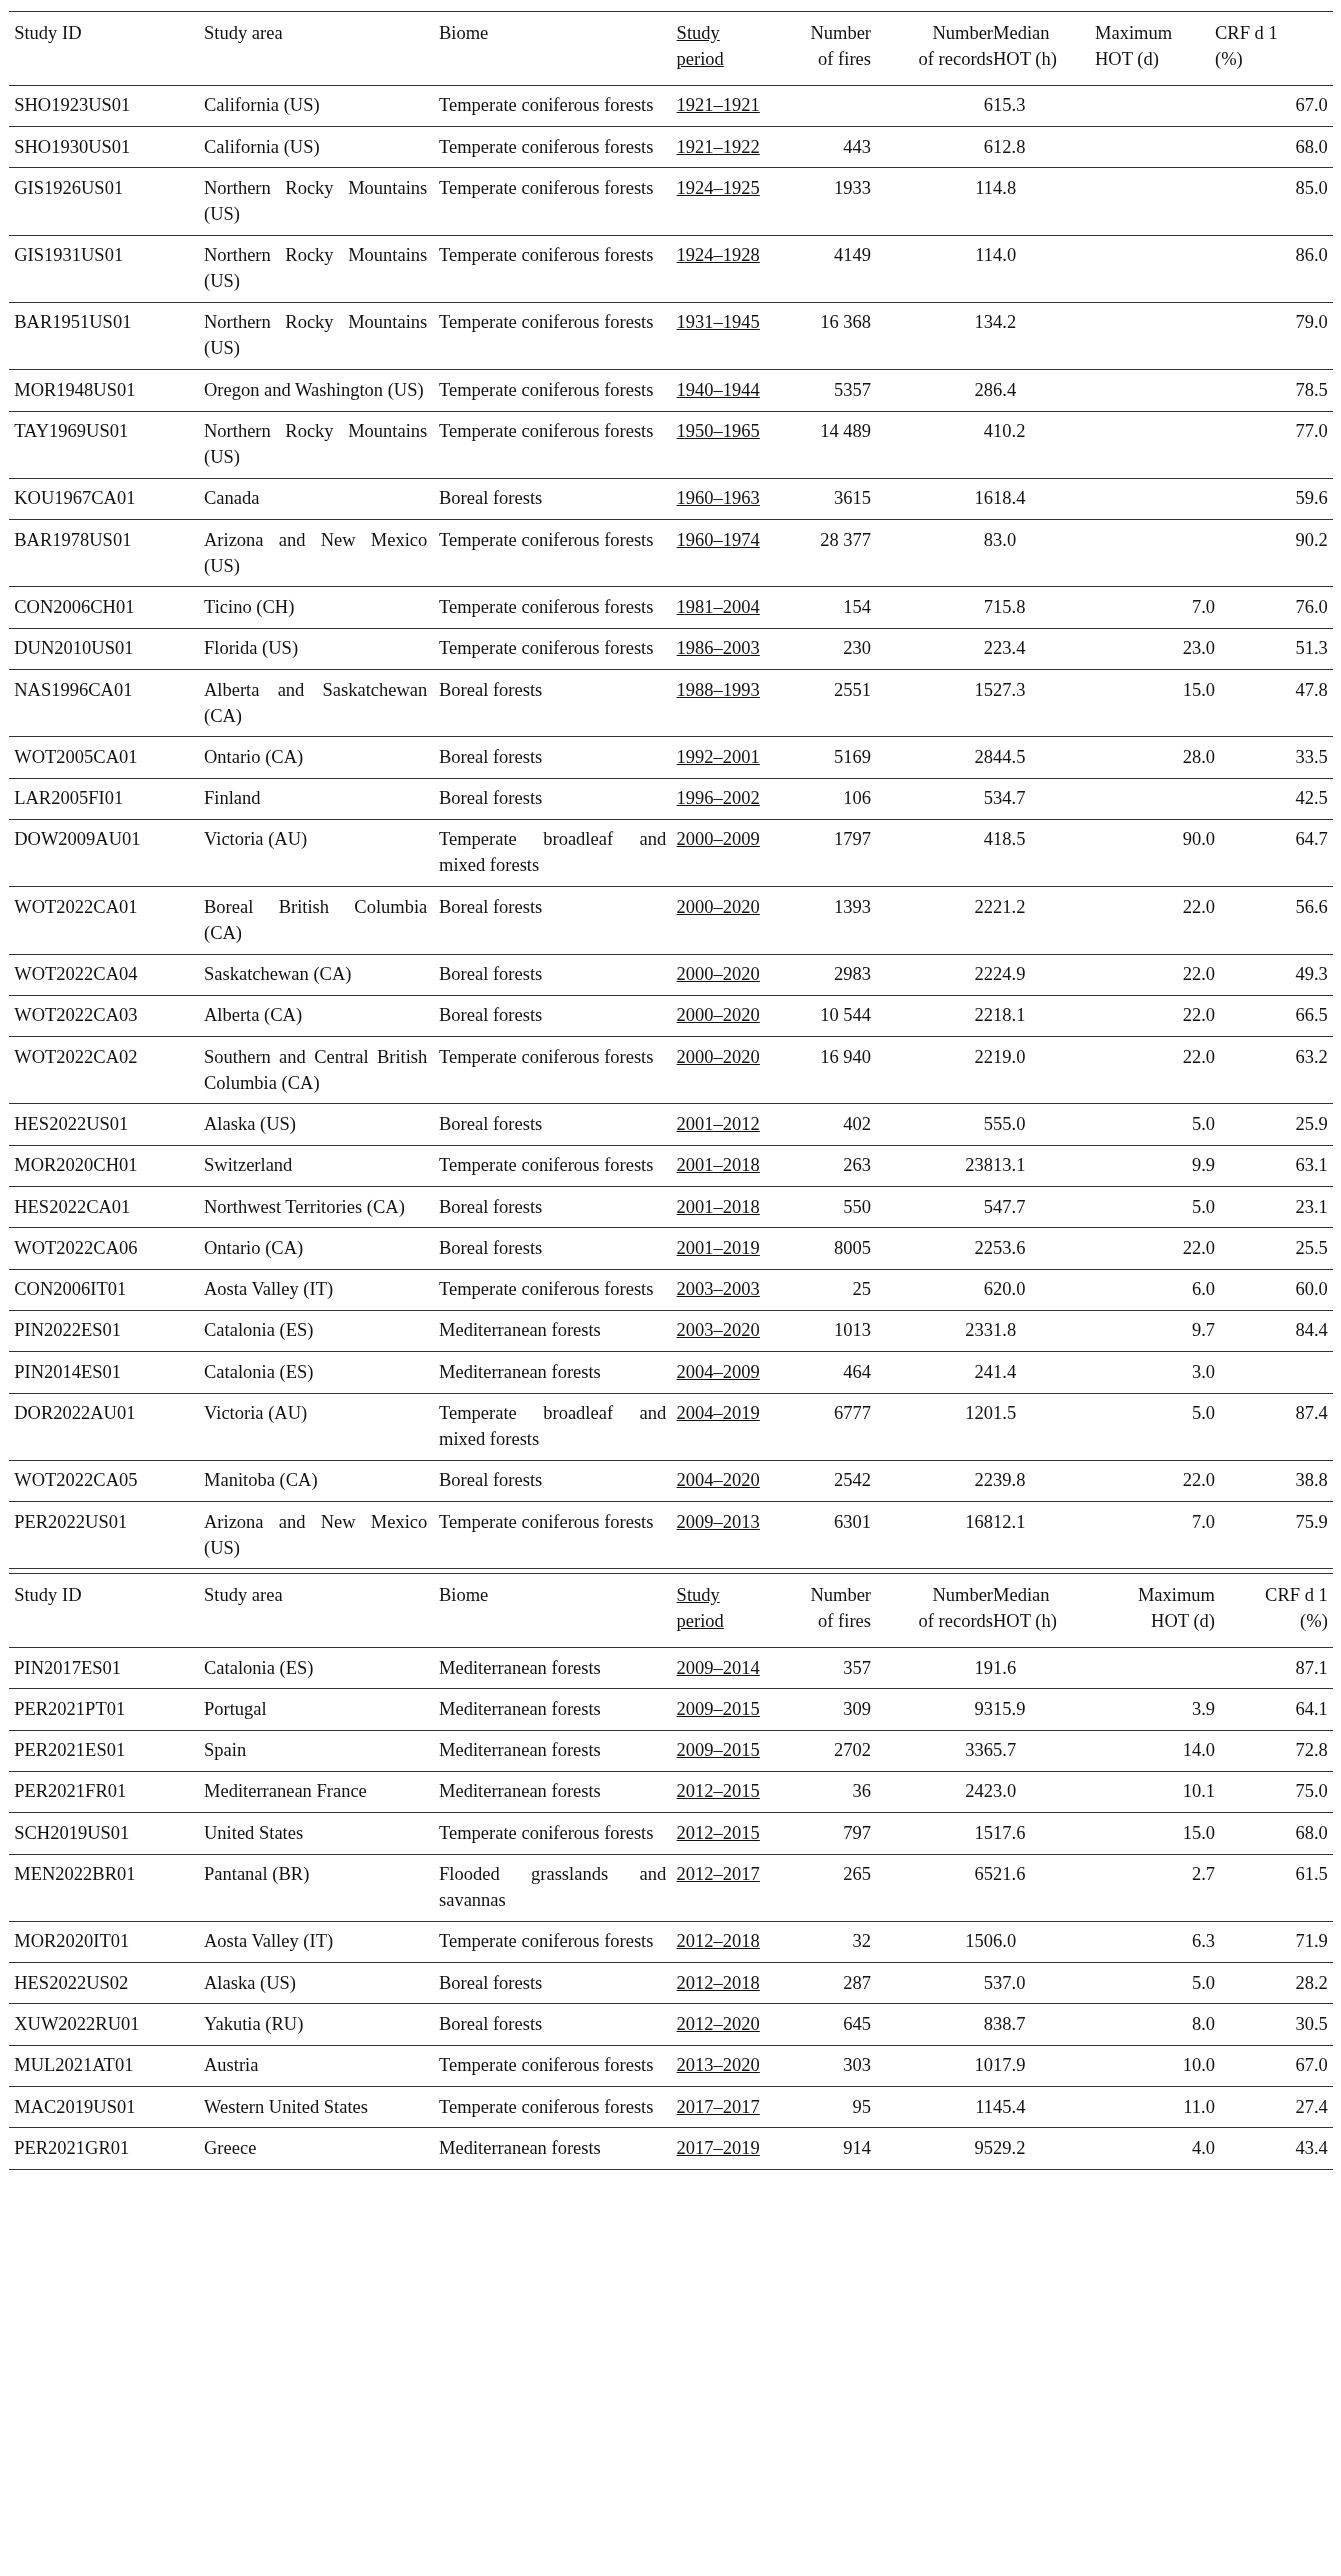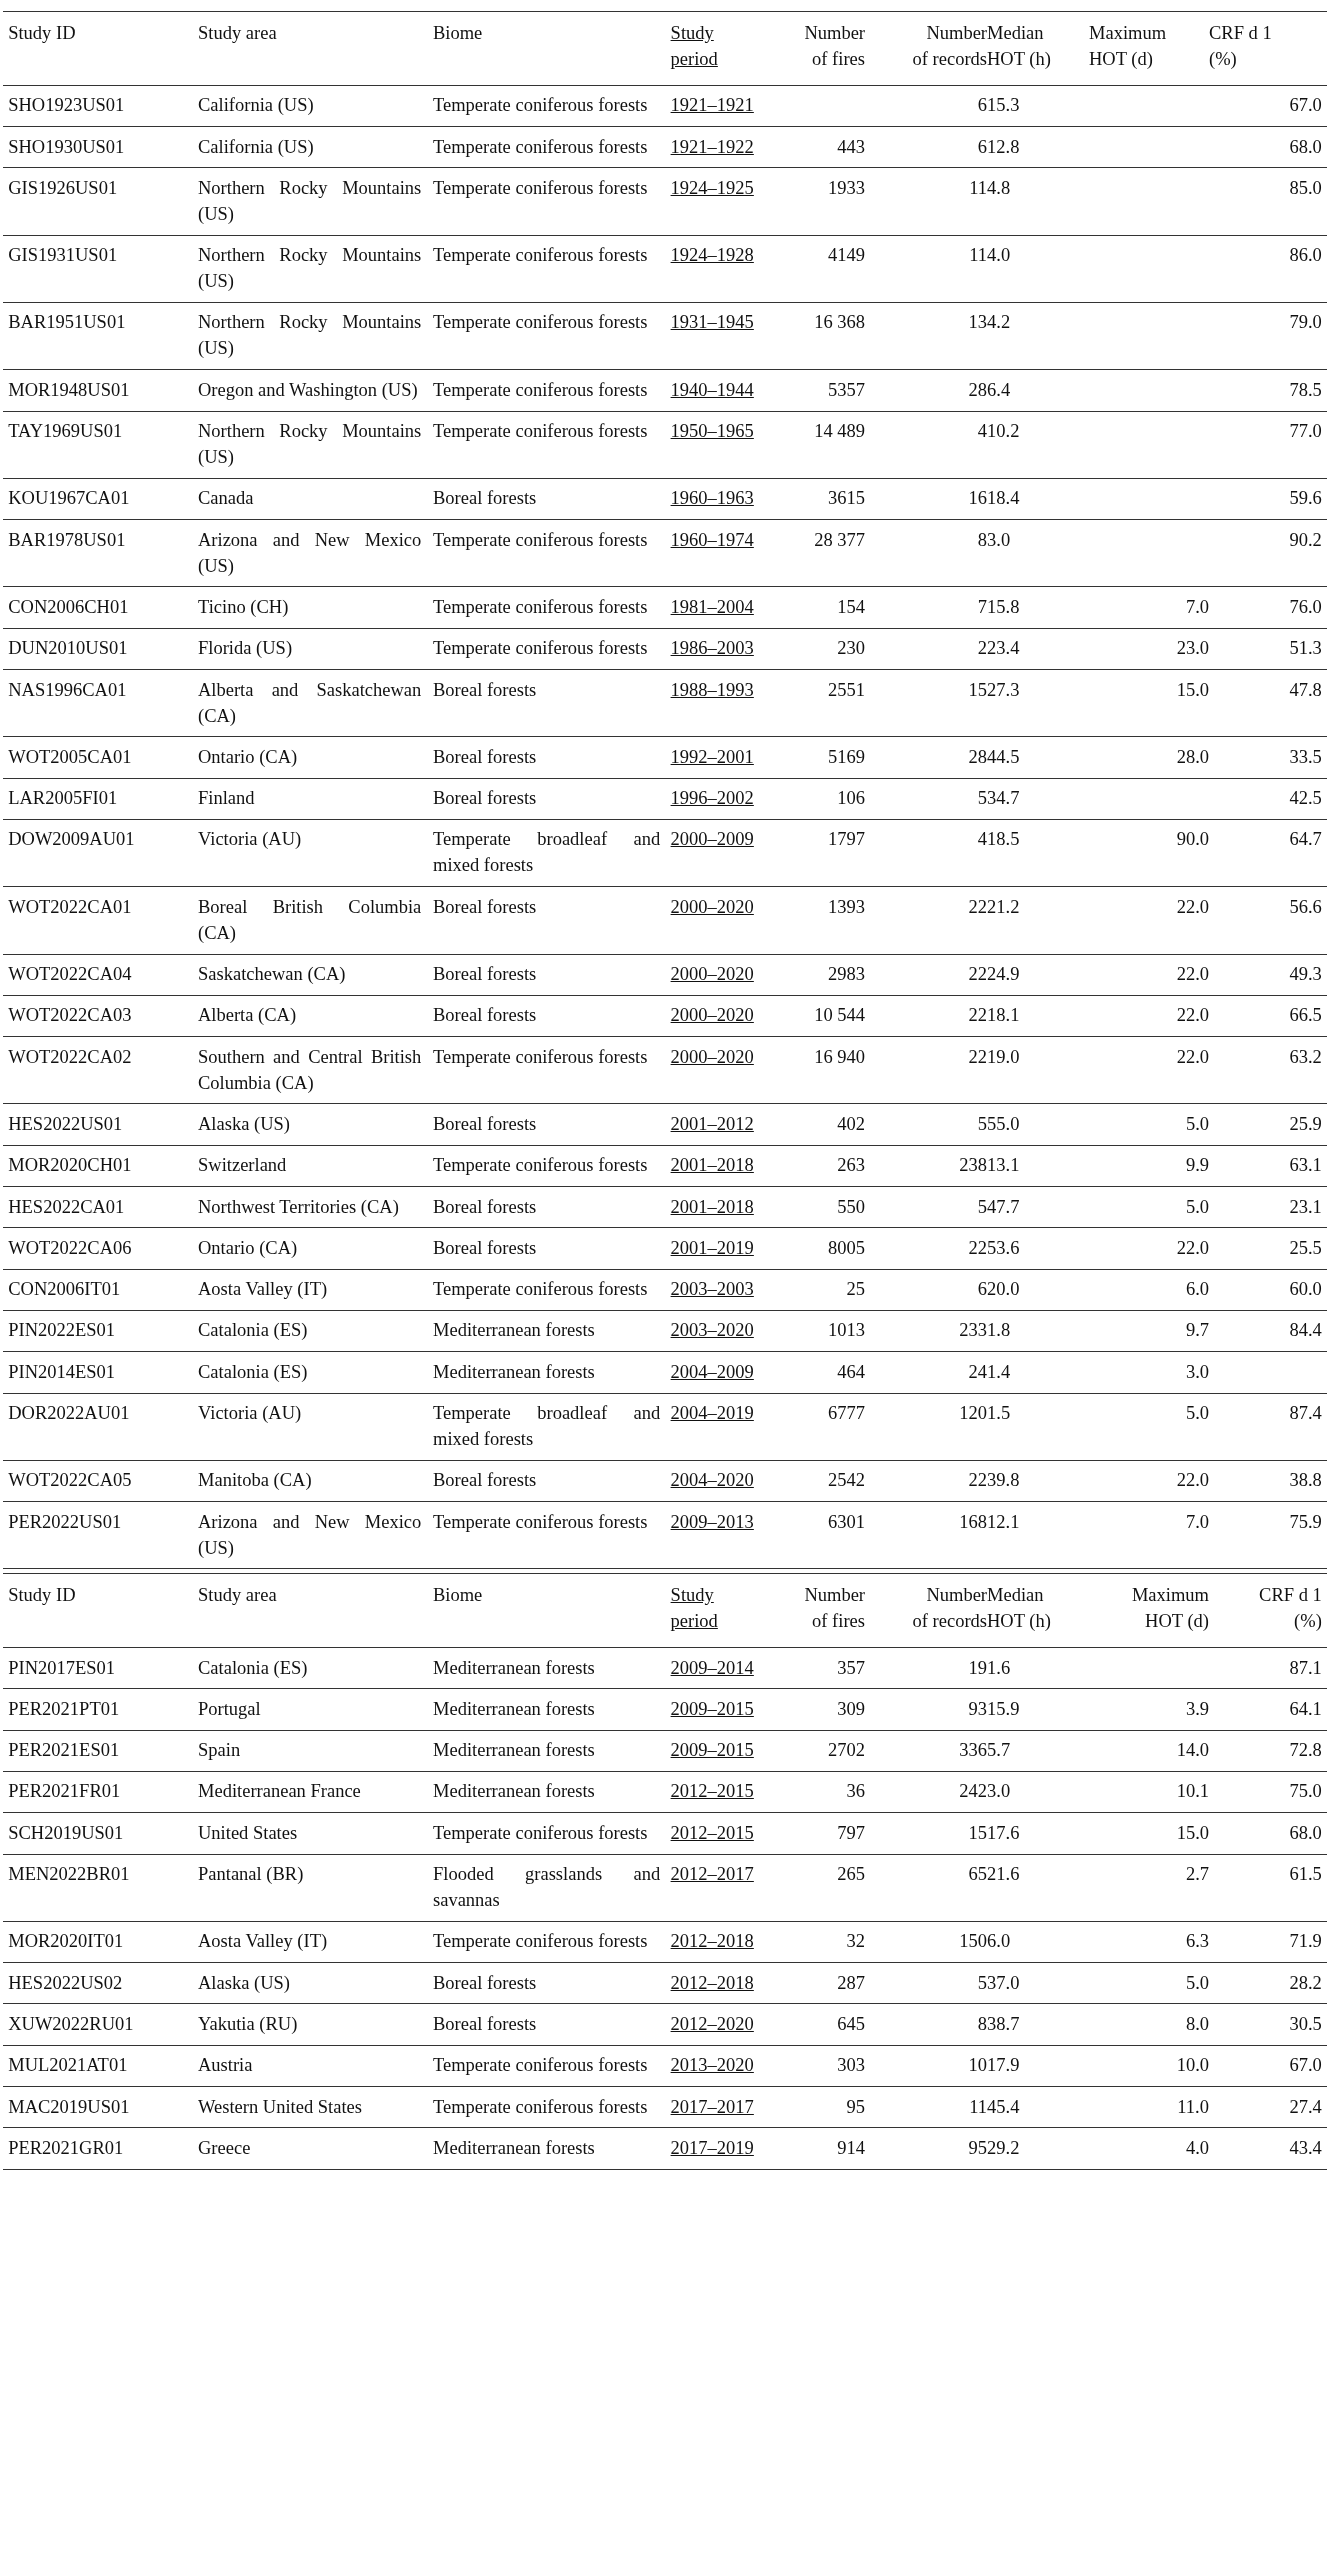--- a/index.html
+++ b/index.html
@@ -1,18 +1,18 @@
 <!DOCTYPE html>
 <html style="font-size:10.4px"><head>
 <meta charset="utf-8">
 <style>
   html, body { margin: 0; padding: 0; background: #ffffff; }
   body { width: 1341px; height: 2576px; overflow: hidden; position: relative;
          font-family: "Liberation Serif", "DejaVu Serif", serif; color: #111; }
-  .tbl { position: absolute; left: 3px; top: 11px; width: 1324px; border-collapse: collapse; table-layout: fixed; font-size: 18.5px; line-height: 26px; }
+  .tbl { position: absolute; left: 9px; top: 11px; width: 1324px; border-collapse: collapse; table-layout: fixed; font-size: 18.5px; line-height: 26px; }
   .tbl td, .tbl th { padding: 0; vertical-align: top; font-weight: normal; }
   .tbl thead th { padding-top: 7.8px; padding-bottom: 13px; height: 47px; text-align: left; }
   .tbl thead tr { border-top: 1.9px solid #333; border-bottom: 1.9px solid #333; }
   .tbl tbody tr { border-bottom: 1.9px solid #333; }
   .tbl tbody td { padding-top: 6.5px; padding-bottom: 7.8px; }
   .c-id { width: 195px; padding-left: 5.2px !important; }
   .c-area { width: 232px; padding-right: 11.7px !important; margin-left: 12px; }
   .c-biome { width: 227px; padding-right: 7.8px !important; }
   .c-period { width: 107px; padding-left: 2.6px !important; text-decoration: underline; }
   .c-fires { width: 90px; text-align: right !important; }

